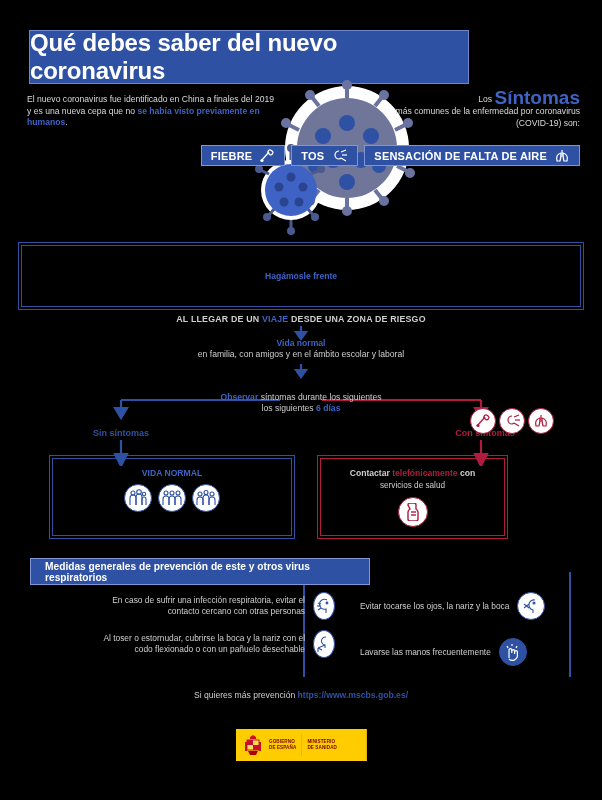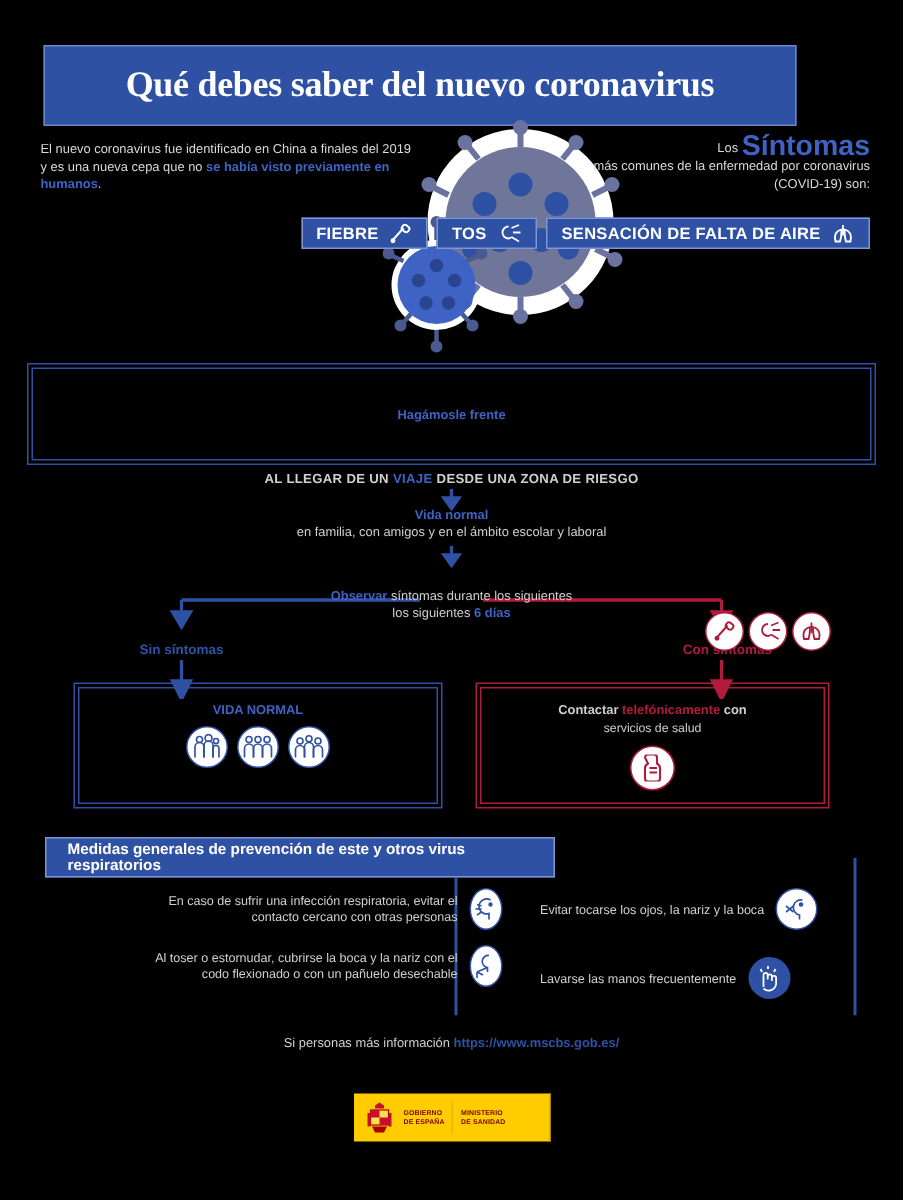--- a/index.html
+++ b/index.html
@@ -6,23 +6,23 @@
   html, body {
     width: 602px; height: 800px;
     background: #000000;
     font-family: "Liberation Sans", sans-serif;
     overflow: hidden;
   }
   .page { position: relative; width: 602px; height: 800px; background:#000; }
 
   
   .header-bar {
-    position: absolute; left: 29px; top: 30px; width: 502px; height: 54px;
+    position: absolute; left: 29px; top: 30px; width: 440px; height: 54px;
     background: #2f51a3; border: 1px solid #6d88ca;
-    display: flex; align-items: center; justify-content: center; font-family: Liberation Serif, serif;
+    display: flex; align-items: center; justify-content: center;
   }
   .header-title {
     color: #ffffff; font-size: 24px; font-weight: bold; letter-spacing: -0.2px;
   }
 
   
   .intro { position: absolute; left: 27px; top: 94px; width: 250px; }
   .intro p { color: #d9d9d9; font-size: 8.6px; line-height: 11.6px; }
   .intro p + p { margin-top: 13px; }
   .intro b { color: #3f63c4; }
@@ -62,21 +62,21 @@
   .flow-txt b { color:#3f63c4; }
   .n1 { top:338px; }
   .n2 { top:392px; }
 
   .branch-label { position:absolute; font-size:9px; font-weight:bold; }
   .lbl-sin { left:66px; top:428px; width:110px; text-align:center; color:#2f51a3; }
   .lbl-con { left:430px; top:428px; width:110px; text-align:center; color:#b01b3e; }
 
   .outbox { position:absolute; top:458px; height:78px; }
   .outbox.blue { left:52px; width:240px; border:1px solid #2f51a3; outline:1px solid #2f51a3; outline-offset:2px; }
-  .outbox.red  { left:320px; width:230px; border:1px solid #b01b3e; outline:1px solid #b01b3e; outline-offset:2px; }
+  .outbox.red  { left:320px; width:185px; border:1px solid #b01b3e; outline:1px solid #b01b3e; outline-offset:2px; }
   .ob-t1 { margin-top:9px; text-align:center; font-size:8.6px; font-weight:bold; }
   .ob-t2 { margin-top:3px; text-align:center; font-size:8.2px; color:#cfcfcf; line-height:10px; }
   .blue .ob-t1 { color:#3f63c4; }
   .red  .ob-t1 { color:#cfcfcf; }
   .red  .ob-t1 b { color:#b01b3e; }
   .ic-row { display:flex; justify-content:center; gap:6px; margin-top:6px; }
 
   .cir { border-radius:50%; display:flex; align-items:center; justify-content:center; }
   .cir.b-out { width:28px; height:28px; border:1.4px solid #2f51a3; background:#fff; }
   .cir.r-out { width:26px; height:26px; border:1.4px solid #b01b3e; background:#fff; }
@@ -437,21 +437,21 @@
             <path d="M11.6 10 a1.4 1.4 0 0 1 2.8 0 L14.4 14 a5 5 0 0 1-8.4 3"></path>
             <path d="M4 4 L5 6"></path>
             <path d="M9 2 L9 4"></path>
             <path d="M14 4 L13 6"></path>
           </g>
         </svg>
     </div>
   </div>
 
   <div class="more">
-    <span>Si personas más información </span><a href="#">https://www.mscbs.gob.es/</a>
+    <span>Si quieres más prevención </span><a href="#">https://www.mscbs.gob.es/</a>
   </div>
 
   <div class="gov">
     <svg width="22" height="24" viewBox="0 0 22 24">
       <path d="M11 2 L14 4 L14 6 L8 6 L8 4z" fill="#c8102e"></path>
       <rect x="5" y="7" width="12" height="10" fill="#ffdd55" stroke="#aa0000" stroke-width="0.8"></rect>
       <rect x="5" y="7" width="6" height="5" fill="#c8102e"></rect>
       <rect x="11" y="12" width="6" height="5" fill="#c8102e"></rect>
       <rect x="3" y="9" width="2" height="9" fill="#c8102e"></rect>
       <rect x="17" y="9" width="2" height="9" fill="#c8102e"></rect>

